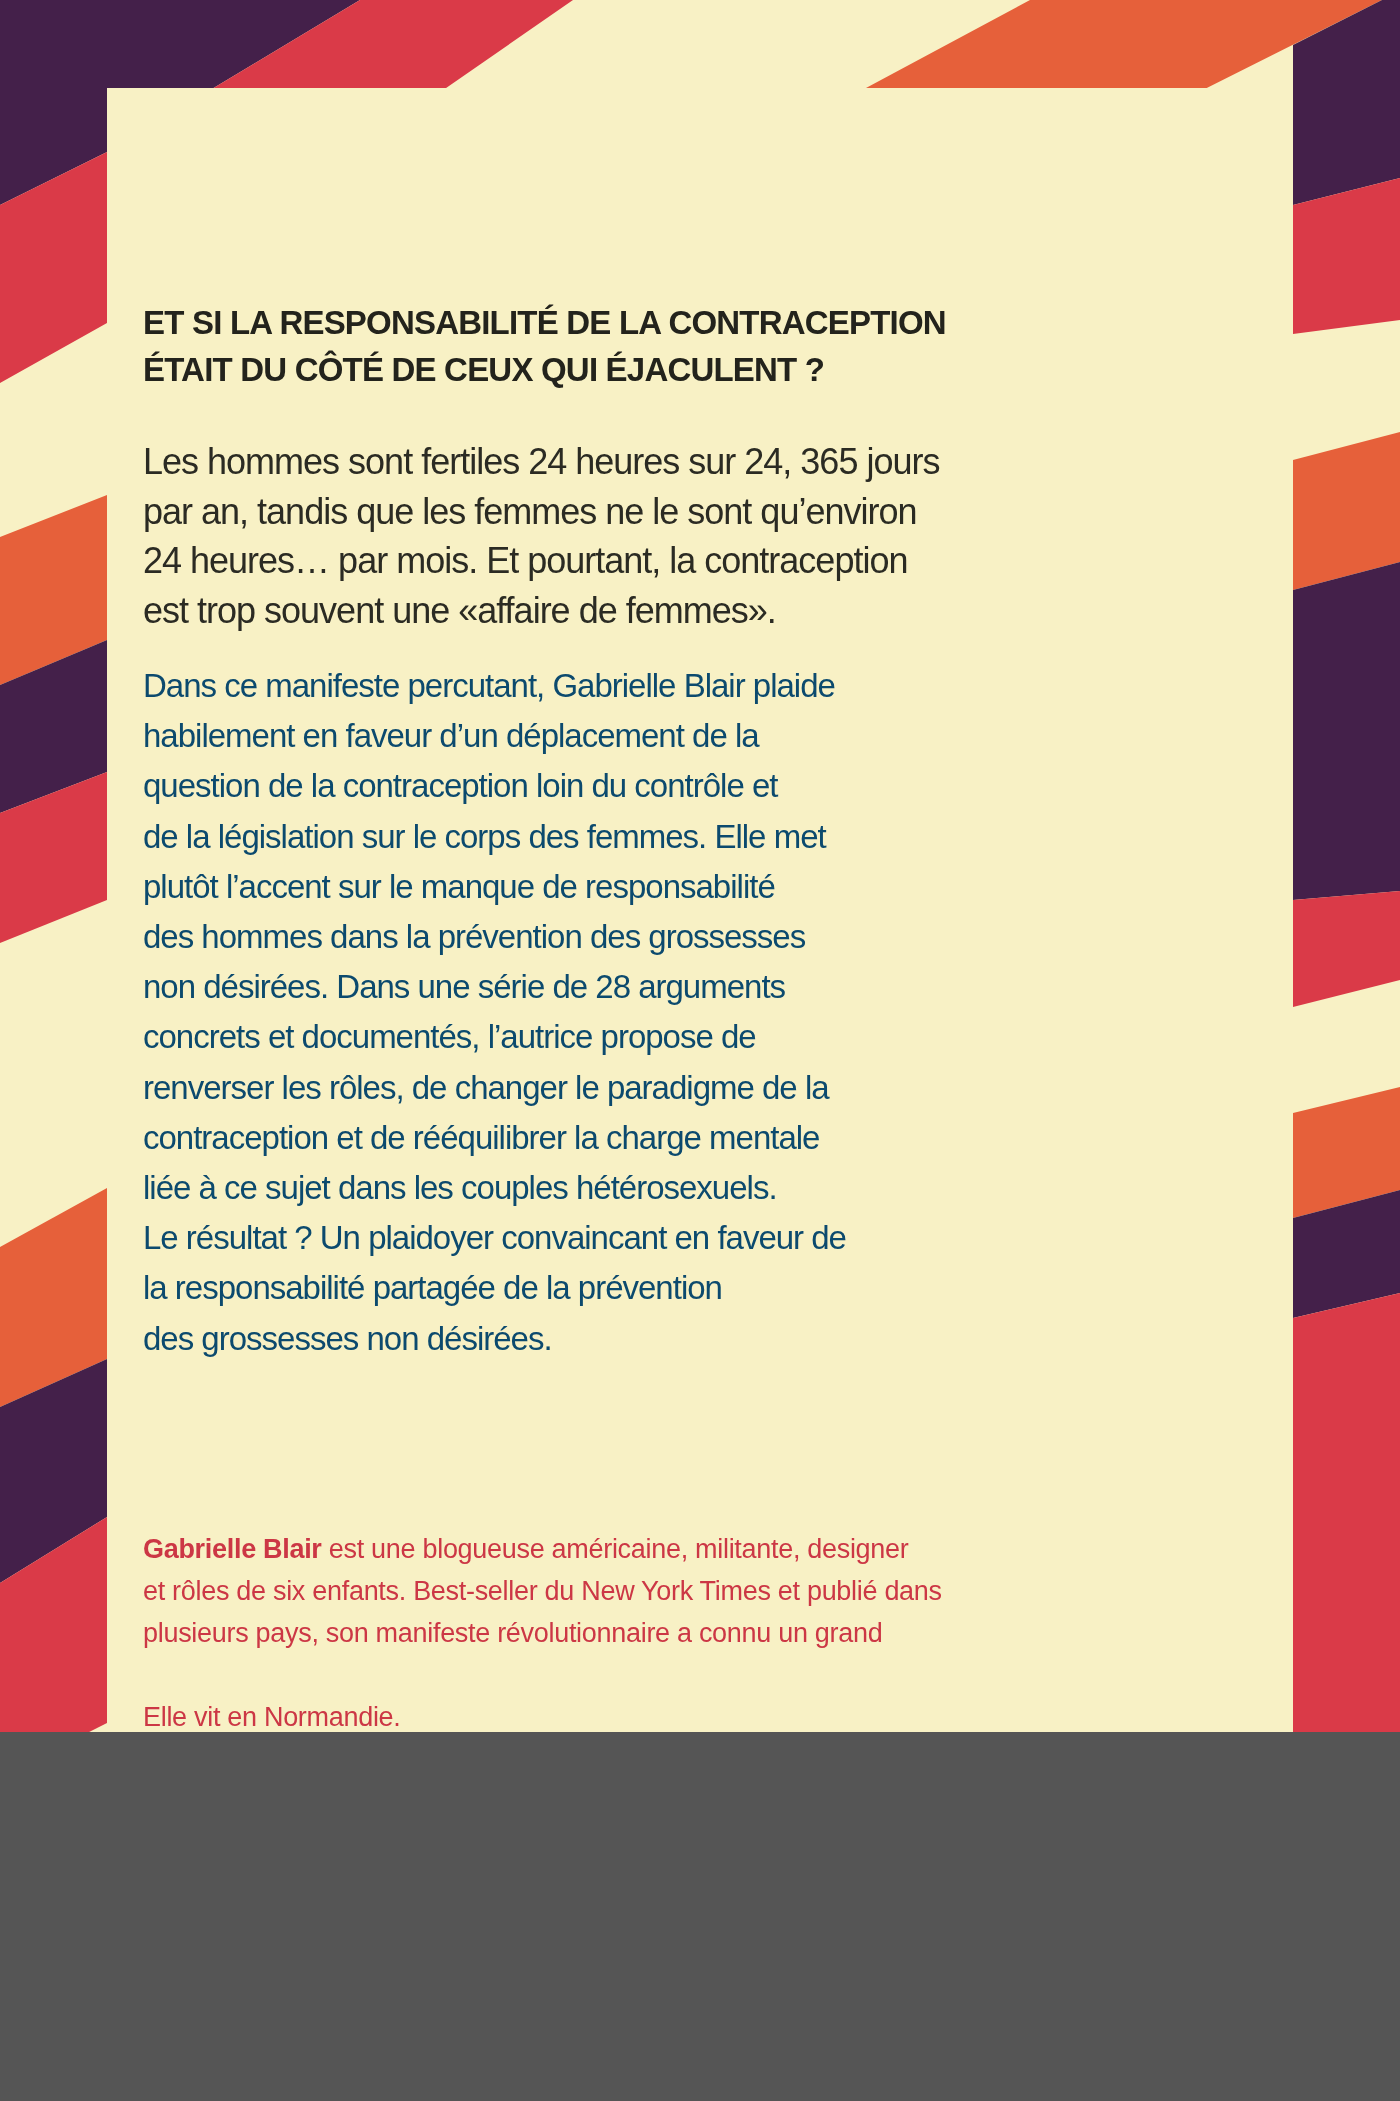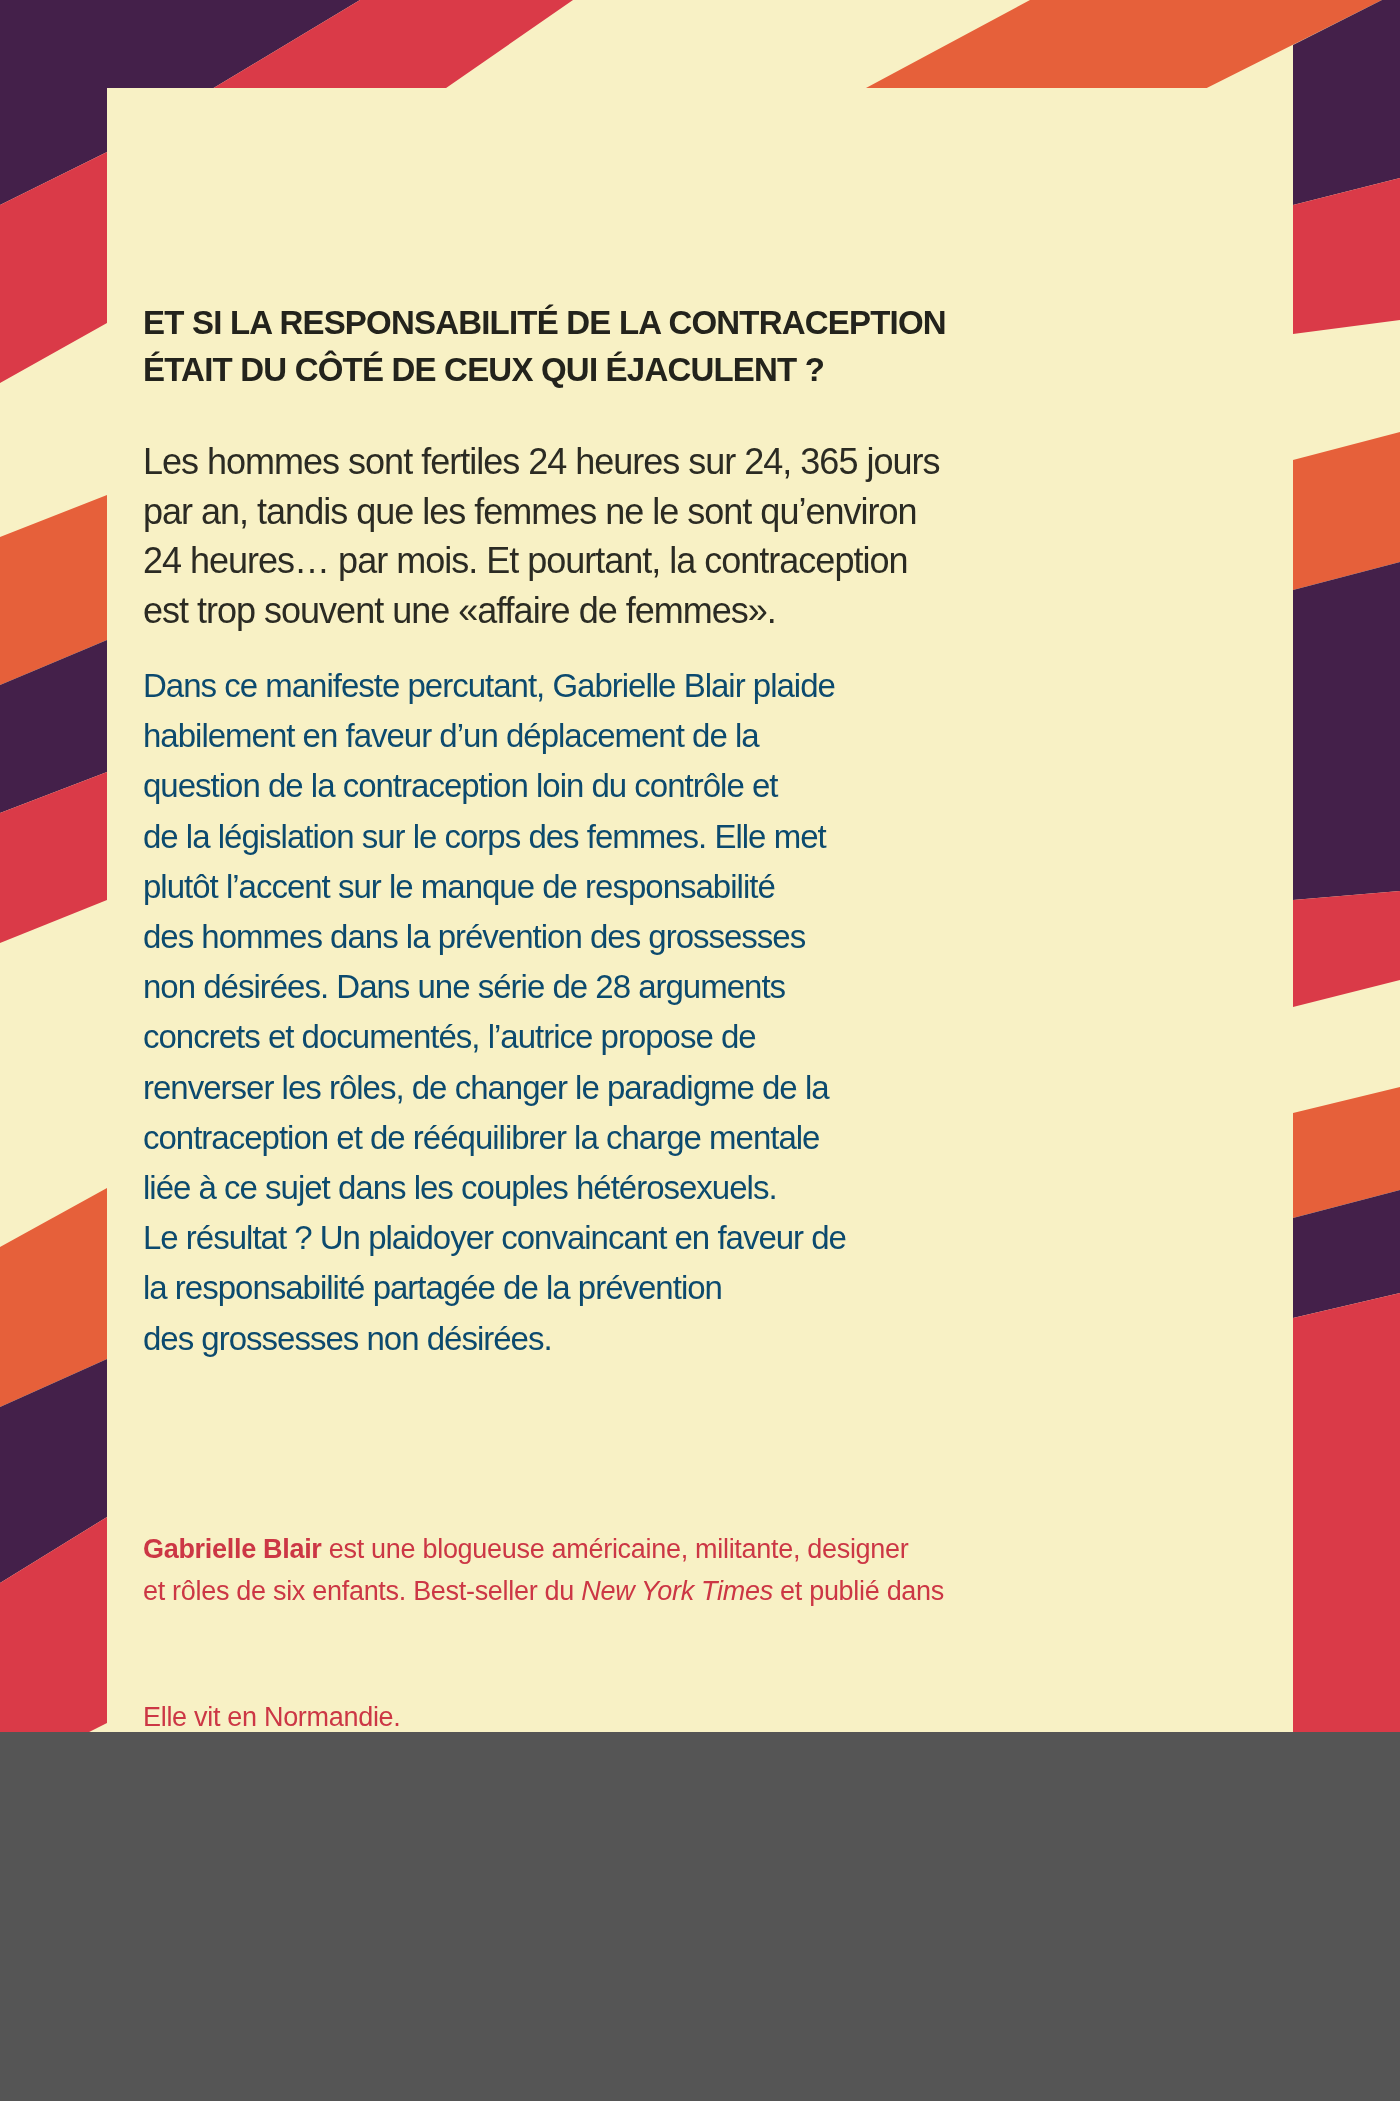--- a/index.html
+++ b/index.html
@@ -30,21 +30,21 @@
     left:143px;top:661px;width:980px;
     font-size:33px;line-height:50.2px;
     letter-spacing:-1px;color:#0c4a6e;
   }
   #bio{
     position:absolute;left:143px;top:1528px;width:860px;
     font-size:27px;line-height:42px;
     letter-spacing:-0.3px;color:#cc3745;
   }
   #bio .bold{font-weight:bold;}
-  #bio .italic{font-style:italic;text-align:center;}
+  #bio .italic{text-align:center;}
   #logo{position:absolute;left:146px;top:1826px;width:170px;height:150px;}
   #logo text{fill:#181510;}
   .serif{font-family:"Liberation Serif", serif;}
   #barcode-box{
     position:absolute;left:353px;top:1838px;width:274px;height:110px;
     background:#ffffff;border-radius:12px;
   }
   #isbn{
     position:absolute;left:0;top:5px;width:100%;text-align:center;
     font-size:22px;letter-spacing:-0.5px;color:#1c1c1c;
@@ -106,21 +106,21 @@
 concrets et documentés, l’autrice propose de
 renverser les rôles, de changer le paradigme de la
 contraception et de rééquilibrer la charge mentale
 liée à ce sujet dans les couples hétérosexuels.
 Le résultat ? Un plaidoyer convaincant en faveur de
 la responsabilité partagée de la prévention
 des grossesses non désirées.</div>
 
   <div id="bio"><span class="bold">Gabrielle Blair</span><span> est une blogueuse américaine, militante, designer</span><br>
     <span>et rôles de six enfants. Best-seller du </span><span class="italic">New York Times</span><span> et publié dans</span><br>
-    <br>
+    <span>plusieurs pays, son manifeste révolutionnaire a connu un grand</span><br>
     <br>
     <span>Elle vit en Normandie.</span>
   </div>
 
   <svg id="logo" viewBox="0 0 170 150">
     <g>
       <path d="M57 6 C44 16 37 32 42 50 C55 45 65 28 62 8 C61 5 59 4 57 6 Z" fill="#181510"></path>
       <path d="M64 36 C75 27 92 25 106 32 C97 45 78 49 63 42 Z" fill="#181510"></path>
       <path d="M4 96 C26 72 45 58 68 45 L70 49 C48 62 30 77 8 99 Z" fill="#181510"></path>
     </g>

